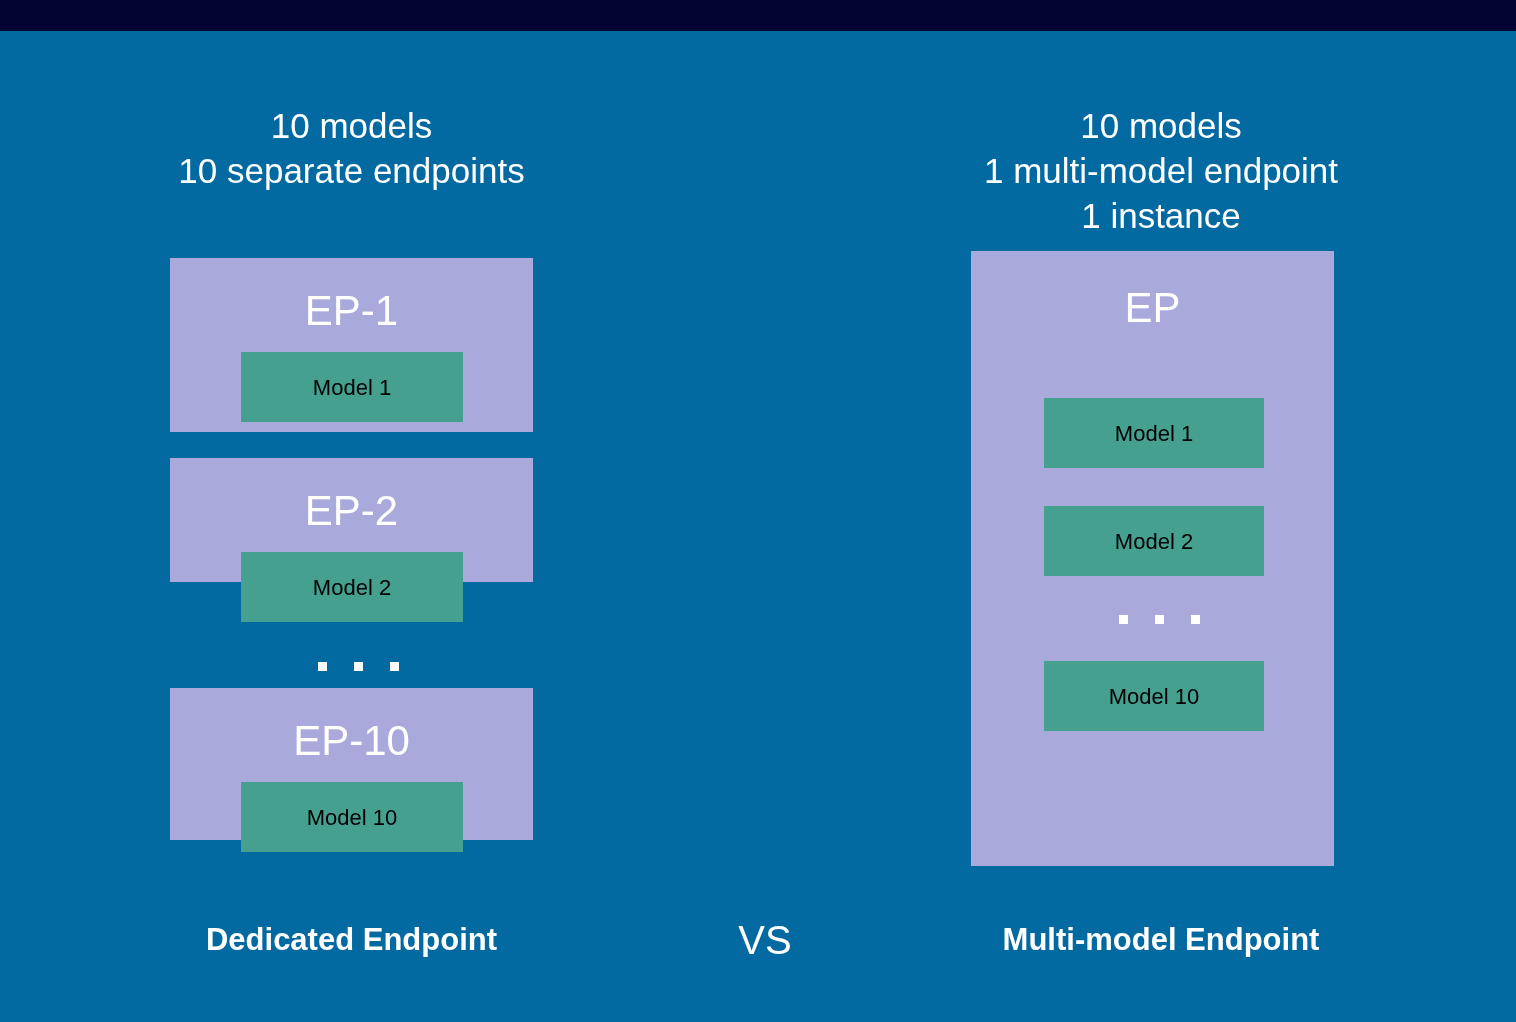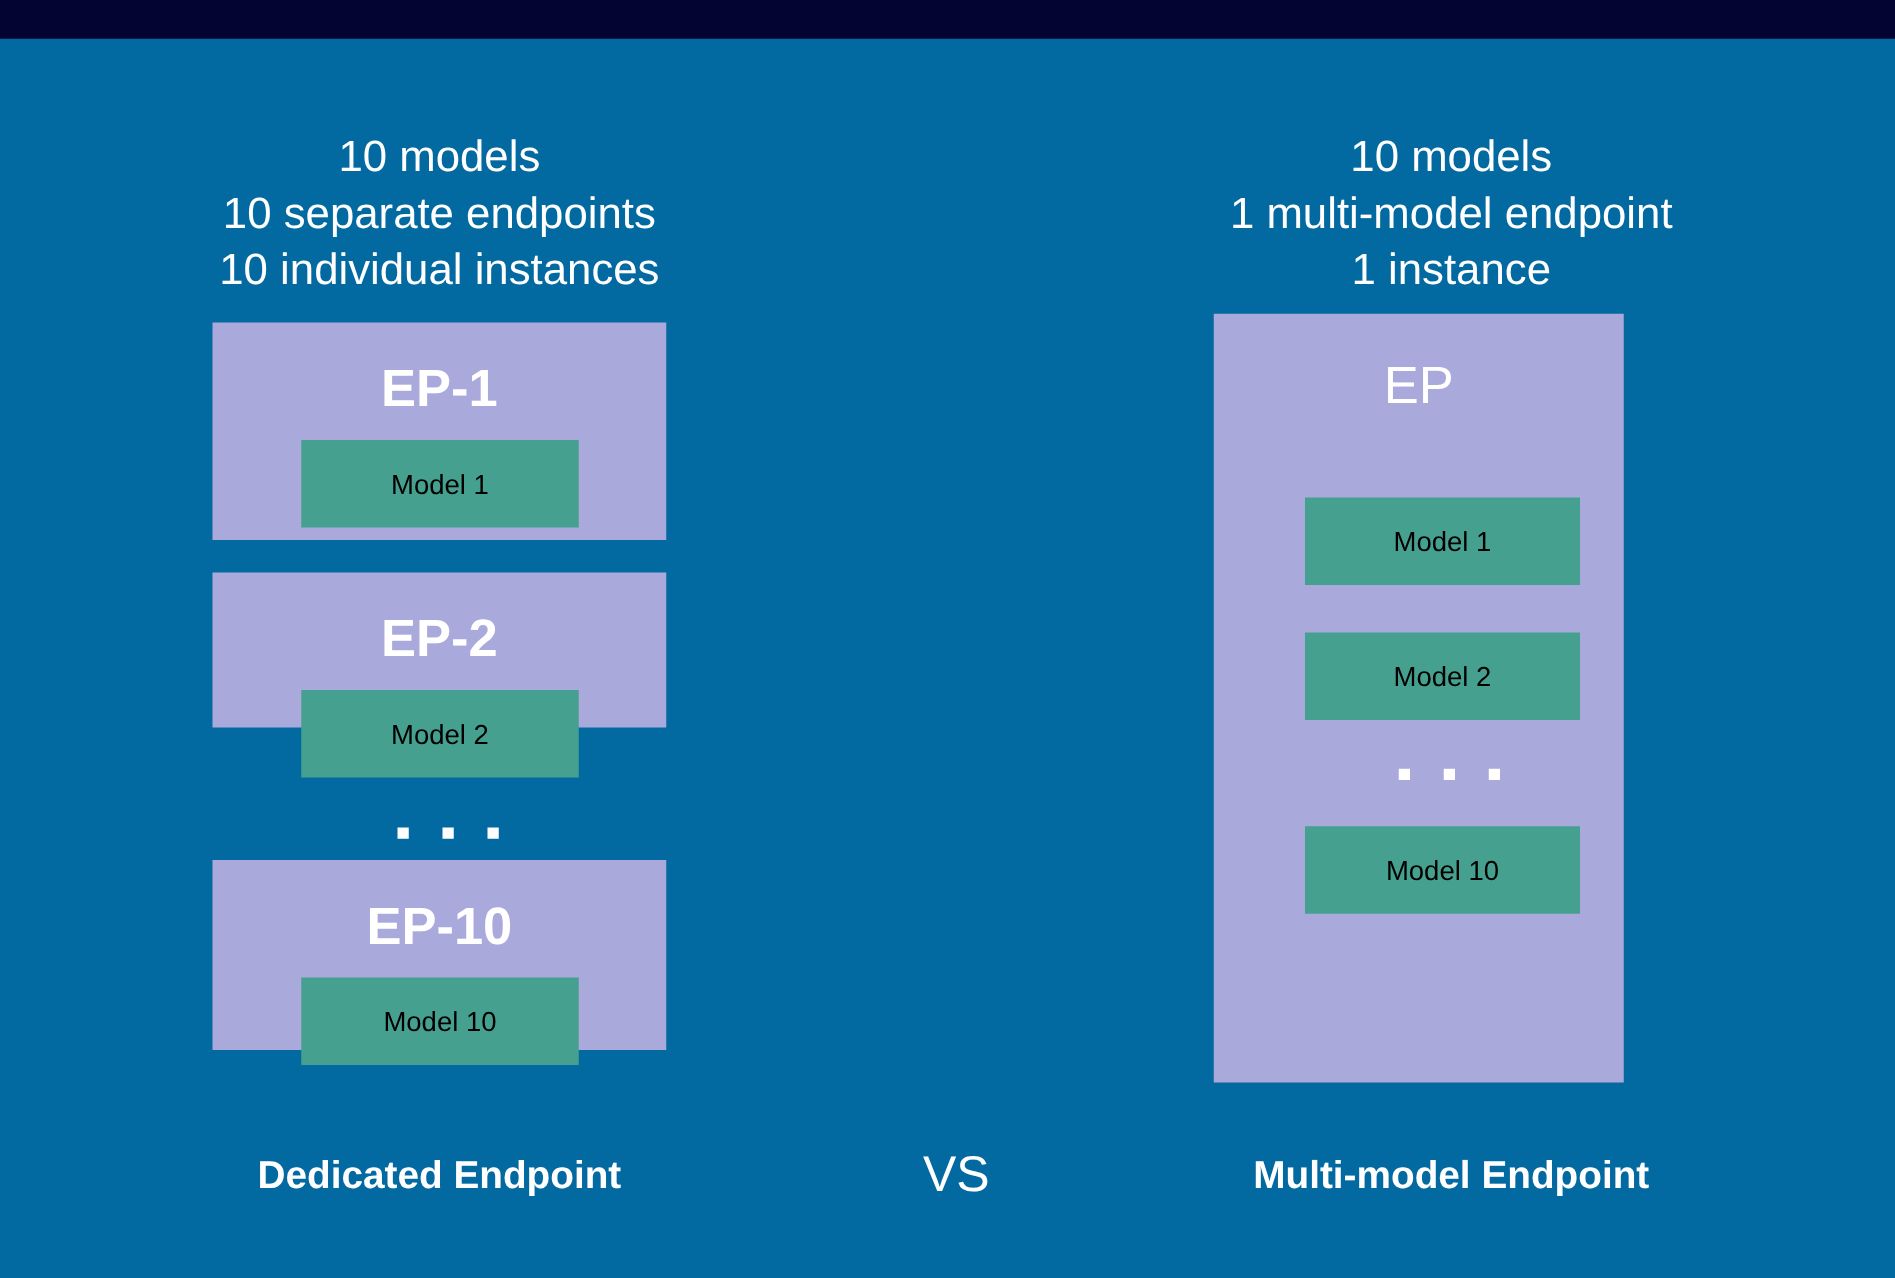--- a/index.html
+++ b/index.html
@@ -54,21 +54,21 @@
     font-size: 42px;
     line-height: 48px;
     font-weight: normal;
     white-space: nowrap;
   }
 
   
   #ep-box-1  { left: 170px; top: 227px; width: 363px; height: 174px; }
   #ep-box-2  { left: 170px; top: 427px; width: 363px; height: 124px; }
   #ep-box-10 { left: 170px; top: 657px; width: 363px; height: 152px; }
-  .ep-box .ep-title.left-title { top: 29px; font-weight: bold; }
+  .ep-box .ep-title.left-title { top: 29px; }
 
   
   .model-chip {
     position: absolute;
     background: #46A08F;
     color: #000000;
     font-size: 22px;
     line-height: 27px;
     font-weight: normal;
     display: flex;
@@ -91,21 +91,21 @@
     background: #ffffff;
   }
   #left-dots  { left: 318px;  top: 631px; }
   #right-dots { left: 1119px; top: 584px; }
 
   
   #mme-box {
     position: absolute;
     left: 971px;
     top: 220px;
-    width: 328px;
+    width: 363px;
     height: 615px;
     background: #A9A9DC;
   }
   #mme-box .ep-title { top: 33px; }
   .right-chip {
     left: 73px;
     width: 220px;
     height: 70px;
   }
   #mme-chip-1  { top: 147px; }
@@ -138,21 +138,20 @@
   }
 </style>
 </head>
 <body>
 
 <div id="slide">
 
   <div id="left-header" class="col-header">
     <span class="hline">10 models</span>
     <span class="hline">10 separate endpoints</span>
-    <span class="hline">10 individual instances</span>
   </div>
 
   <div id="ep-box-1" class="ep-box">
     <div class="ep-title left-title">EP-1</div>
     <div class="model-chip left-chip">Model 1</div>
   </div>
 
   <div id="ep-box-2" class="ep-box">
     <div class="ep-title left-title">EP-2</div>
     <div class="model-chip left-chip">Model 2</div>

